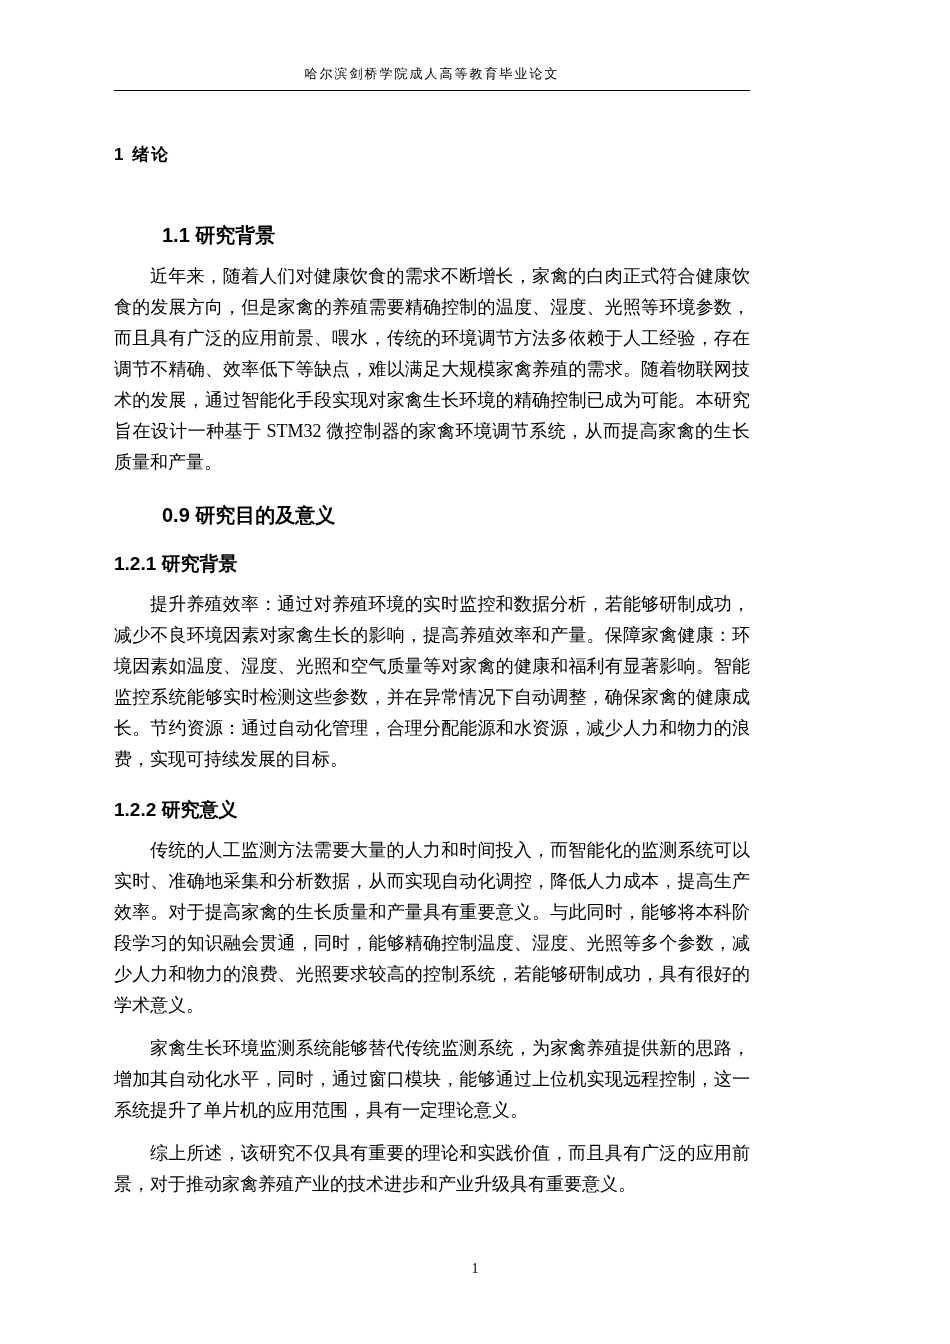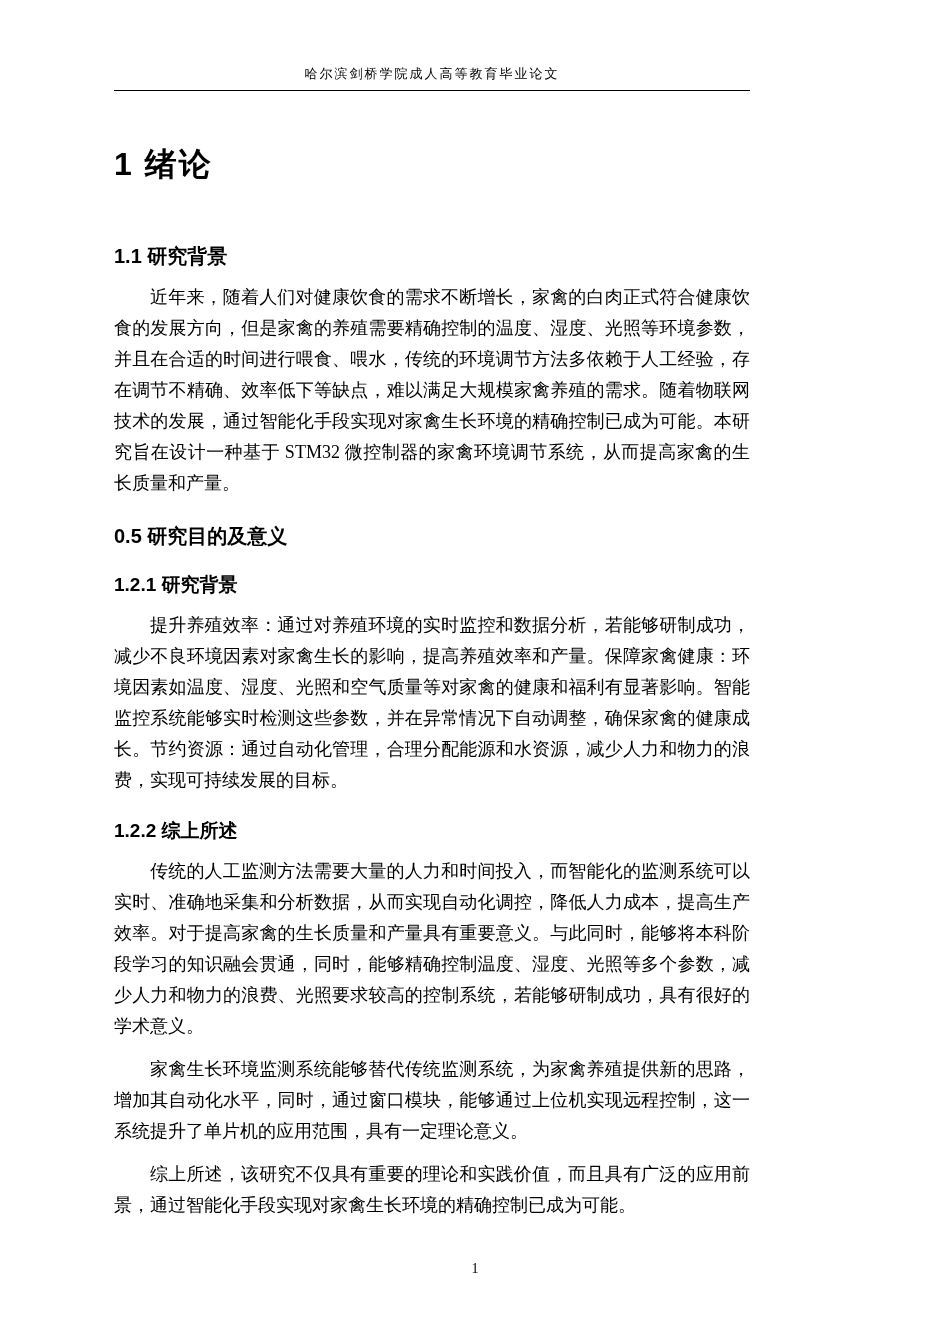--- a/index.html
+++ b/index.html
@@ -23,29 +23,30 @@
     text-align: center;
     font-size: 13px;
     letter-spacing: 2px;
     padding-bottom: 7px;
     border-bottom: 1px solid #000000;
     font-family: "Liberation Serif", "DejaVu Serif", serif;
   }
   h1.chapter-title {
     font-family: "Liberation Sans", "DejaVu Sans", sans-serif;
     font-weight: bold;
-    font-size: 32px;
+    font-size: 17px;
     margin-top: 52px;
     letter-spacing: 2px;
   }
   h2.section-heading {
     font-family: "Liberation Sans", "DejaVu Sans", sans-serif;
     font-weight: bold;
     font-size: 20px;
     margin-top: 56px;
+    margin-left: 48px;
   }
   h2.section-heading.tight {
     margin-top: 24px;
   }
   h3.subsection-heading {
     font-family: "Liberation Sans", "DejaVu Sans", sans-serif;
     font-weight: bold;
     font-size: 19px;
     margin-top: 22px;
   }
@@ -74,31 +75,31 @@
 <body>
 
 <div class="page">
 
   <div class="doc-header">哈尔滨剑桥学院成人高等教育毕业论文</div>
 
   <h1 class="chapter-title">1  绪论</h1>
 
   <h2 class="section-heading">1.1 研究背景</h2>
 
-  <p class="body-paragraph">近年来，随着人们对健康饮食的需求不断增长，家禽的白肉正式符合健康饮食的发展方向，但是家禽的养殖需要精确控制的温度、湿度、光照等环境参数，并且在合适的时间进行喂食、喂水，传统的环境调节方法多依赖于人工经验，存在调节不精确、效率低下等缺点，难以满足大规模家禽养殖的需求。随着物联网技术的发展，通过智能化手段实现对家禽生长环境的精确控制已成为可能。本研究旨在设计一种基于 STM32 微控制器的家禽环境调节系统，从而提高家禽的生长质量和产量。</p>
+  <p class="body-paragraph">近年来，随着人们对健康饮食的需求不断增长，家禽的白肉正式符合健康饮食的发展方向，但是家禽的养殖需要精确控制的温度、湿度、光照等环境参数，而且具有广泛的应用前景、喂水，传统的环境调节方法多依赖于人工经验，存在调节不精确、效率低下等缺点，难以满足大规模家禽养殖的需求。随着物联网技术的发展，通过智能化手段实现对家禽生长环境的精确控制已成为可能。本研究旨在设计一种基于 STM32 微控制器的家禽环境调节系统，从而提高家禽的生长质量和产量。</p>
 
-  <h2 class="section-heading tight">0.5 研究目的及意义</h2>
+  <h2 class="section-heading tight">0.9 研究目的及意义</h2>
 
   <h3 class="subsection-heading">1.2.1  研究背景</h3>
 
   <p class="body-paragraph">提升养殖效率：通过对养殖环境的实时监控和数据分析，若能够研制成功，减少不良环境因素对家禽生长的影响，提高养殖效率和产量。保障家禽健康：环境因素如温度、湿度、光照和空气质量等对家禽的健康和福利有显著影响。智能监控系统能够实时检测这些参数，并在异常情况下自动调整，确保家禽的健康成长。节约资源：通过自动化管理，合理分配能源和水资源，减少人力和物力的浪费，实现可持续发展的目标。</p>
 
-  <h3 class="subsection-heading">1.2.2 综上所述</h3>
+  <h3 class="subsection-heading">1.2.2 研究意义</h3>
 
   <p class="body-paragraph">传统的人工监测方法需要大量的人力和时间投入，而智能化的监测系统可以实时、准确地采集和分析数据，从而实现自动化调控，降低人力成本，提高生产效率。对于提高家禽的生长质量和产量具有重要意义。与此同时，能够将本科阶段学习的知识融会贯通，同时，能够精确控制温度、湿度、光照等多个参数，减少人力和物力的浪费、光照要求较高的控制系统，若能够研制成功，具有很好的学术意义。</p>
 
   <p class="body-paragraph">家禽生长环境监测系统能够替代传统监测系统，为家禽养殖提供新的思路，增加其自动化水平，同时，通过窗口模块，能够通过上位机实现远程控制，这一系统提升了单片机的应用范围，具有一定理论意义。</p>
 
-  <p class="body-paragraph">综上所述，该研究不仅具有重要的理论和实践价值，而且具有广泛的应用前景，通过智能化手段实现对家禽生长环境的精确控制已成为可能。</p>
+  <p class="body-paragraph">综上所述，该研究不仅具有重要的理论和实践价值，而且具有广泛的应用前景，对于推动家禽养殖产业的技术进步和产业升级具有重要意义。</p>
 
   <div class="page-footer">1</div>
 
 </div>
 
 </body></html>

